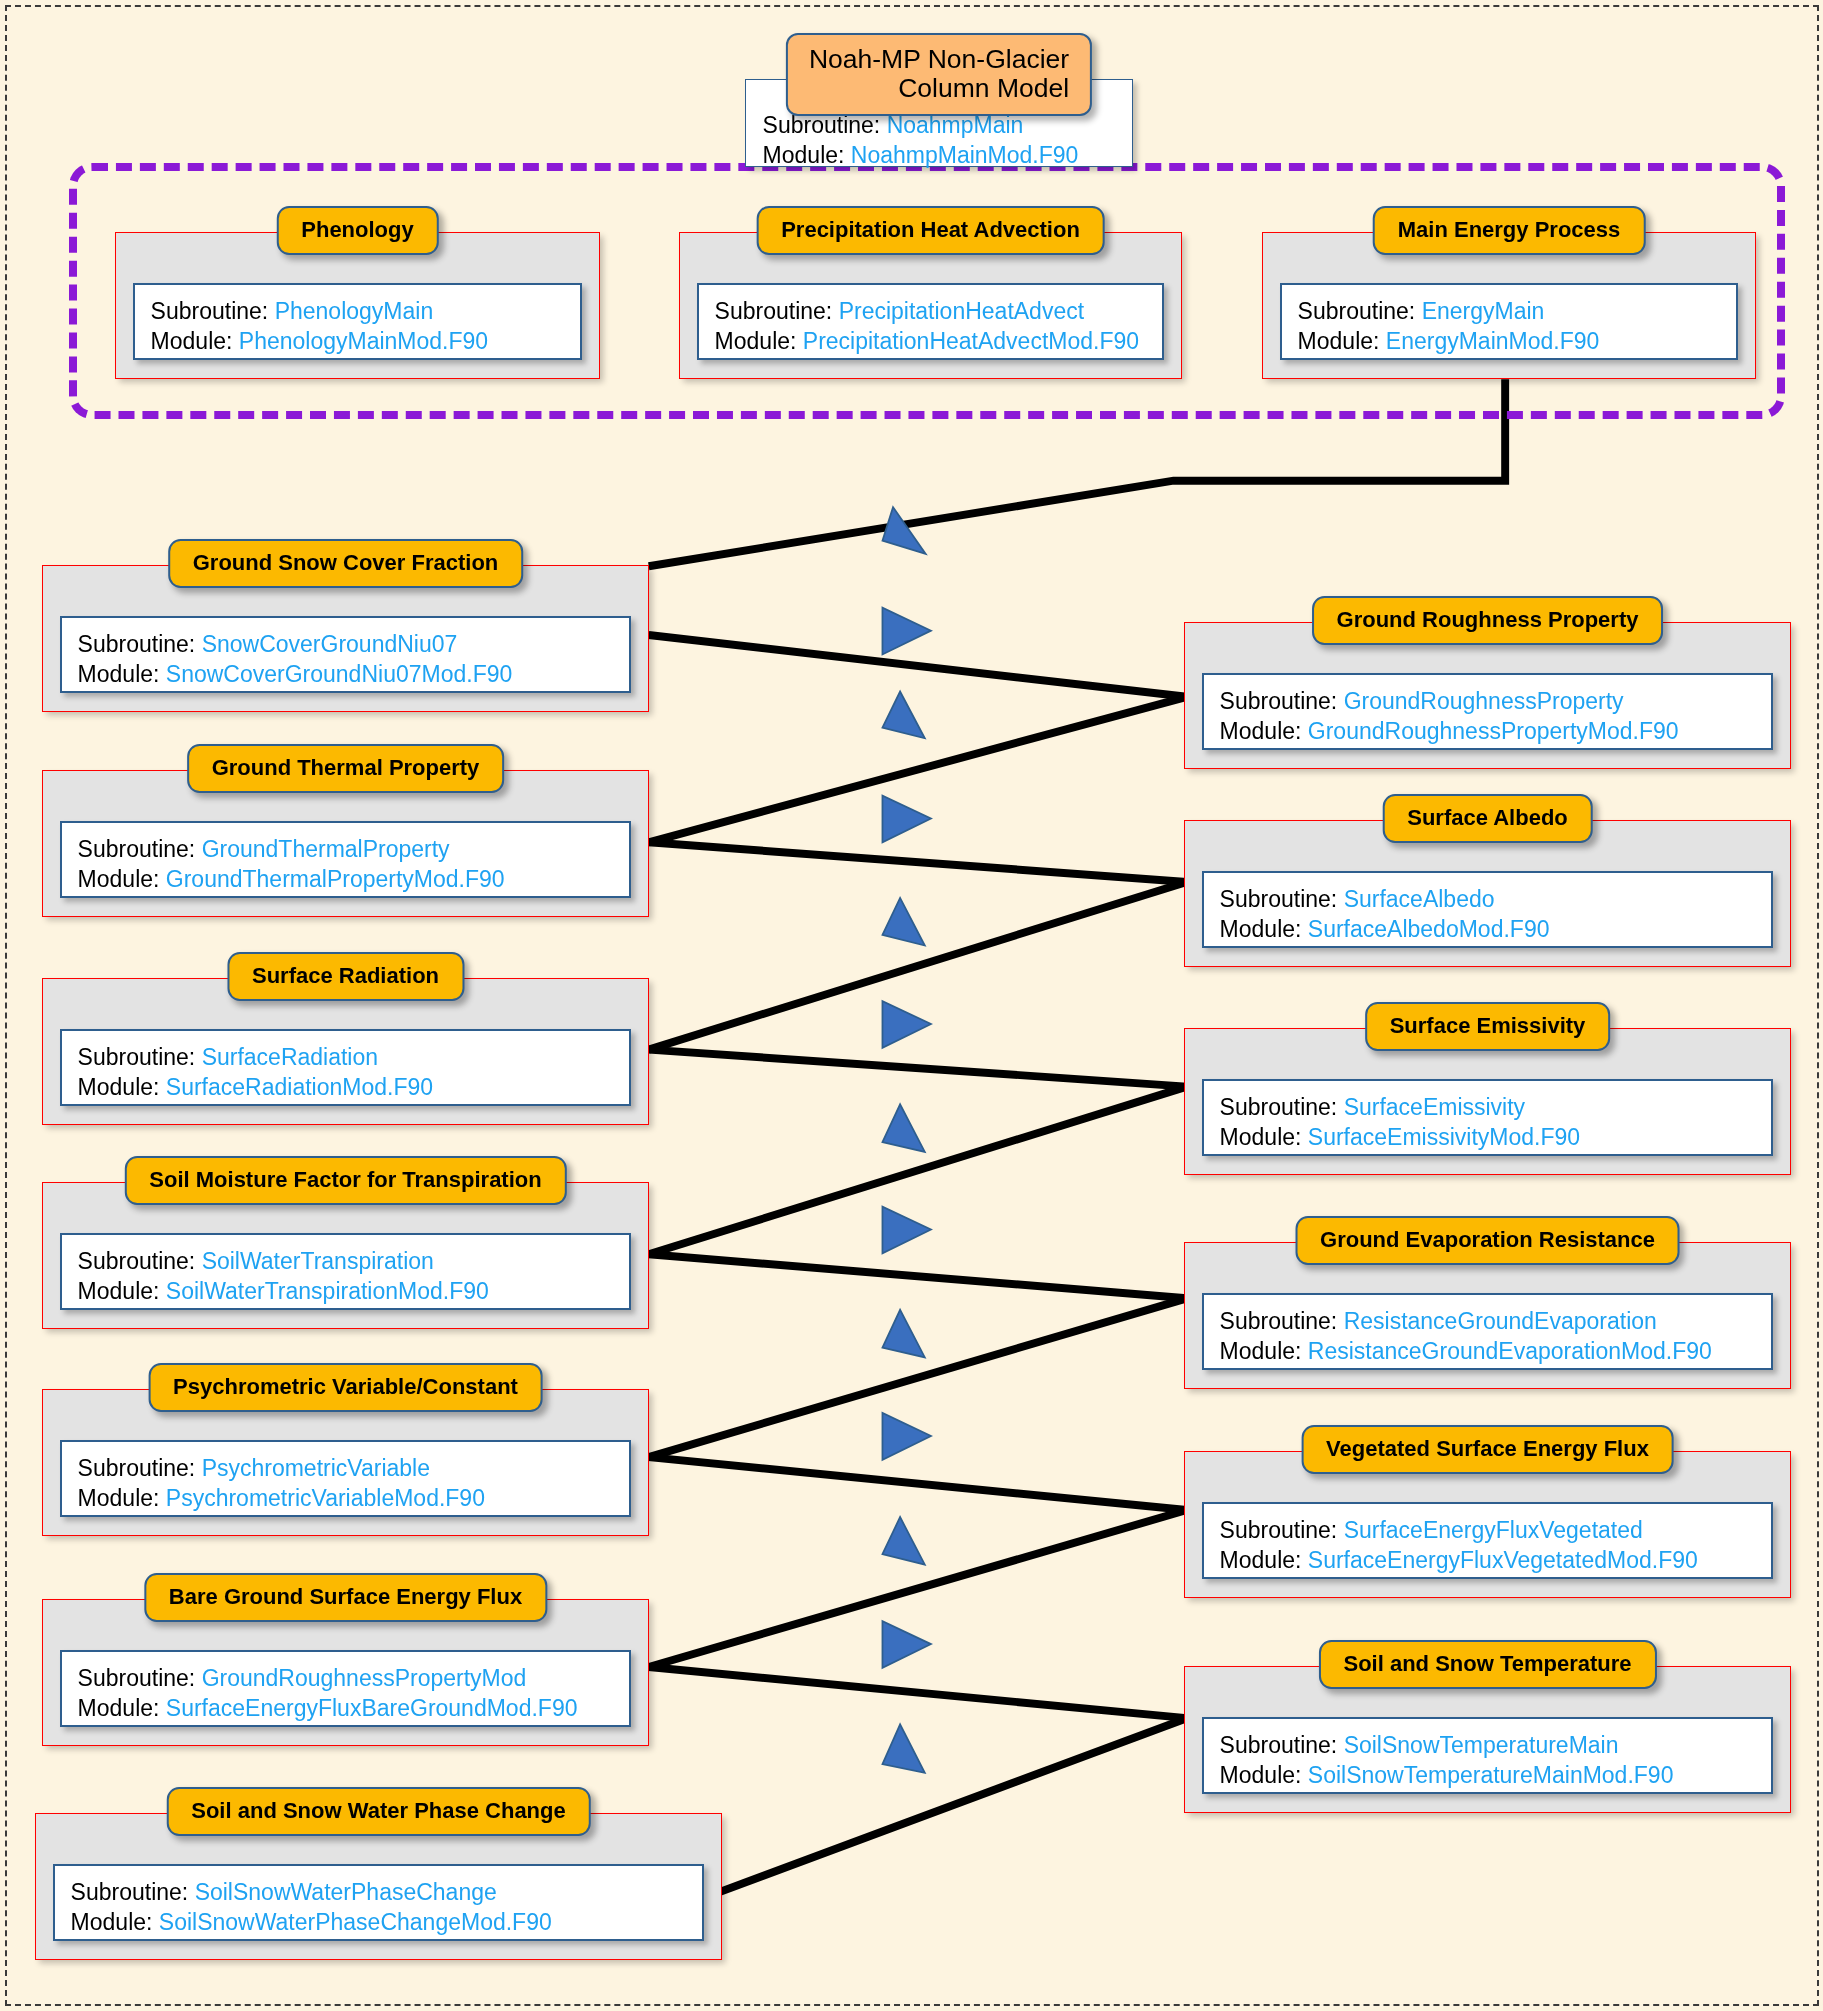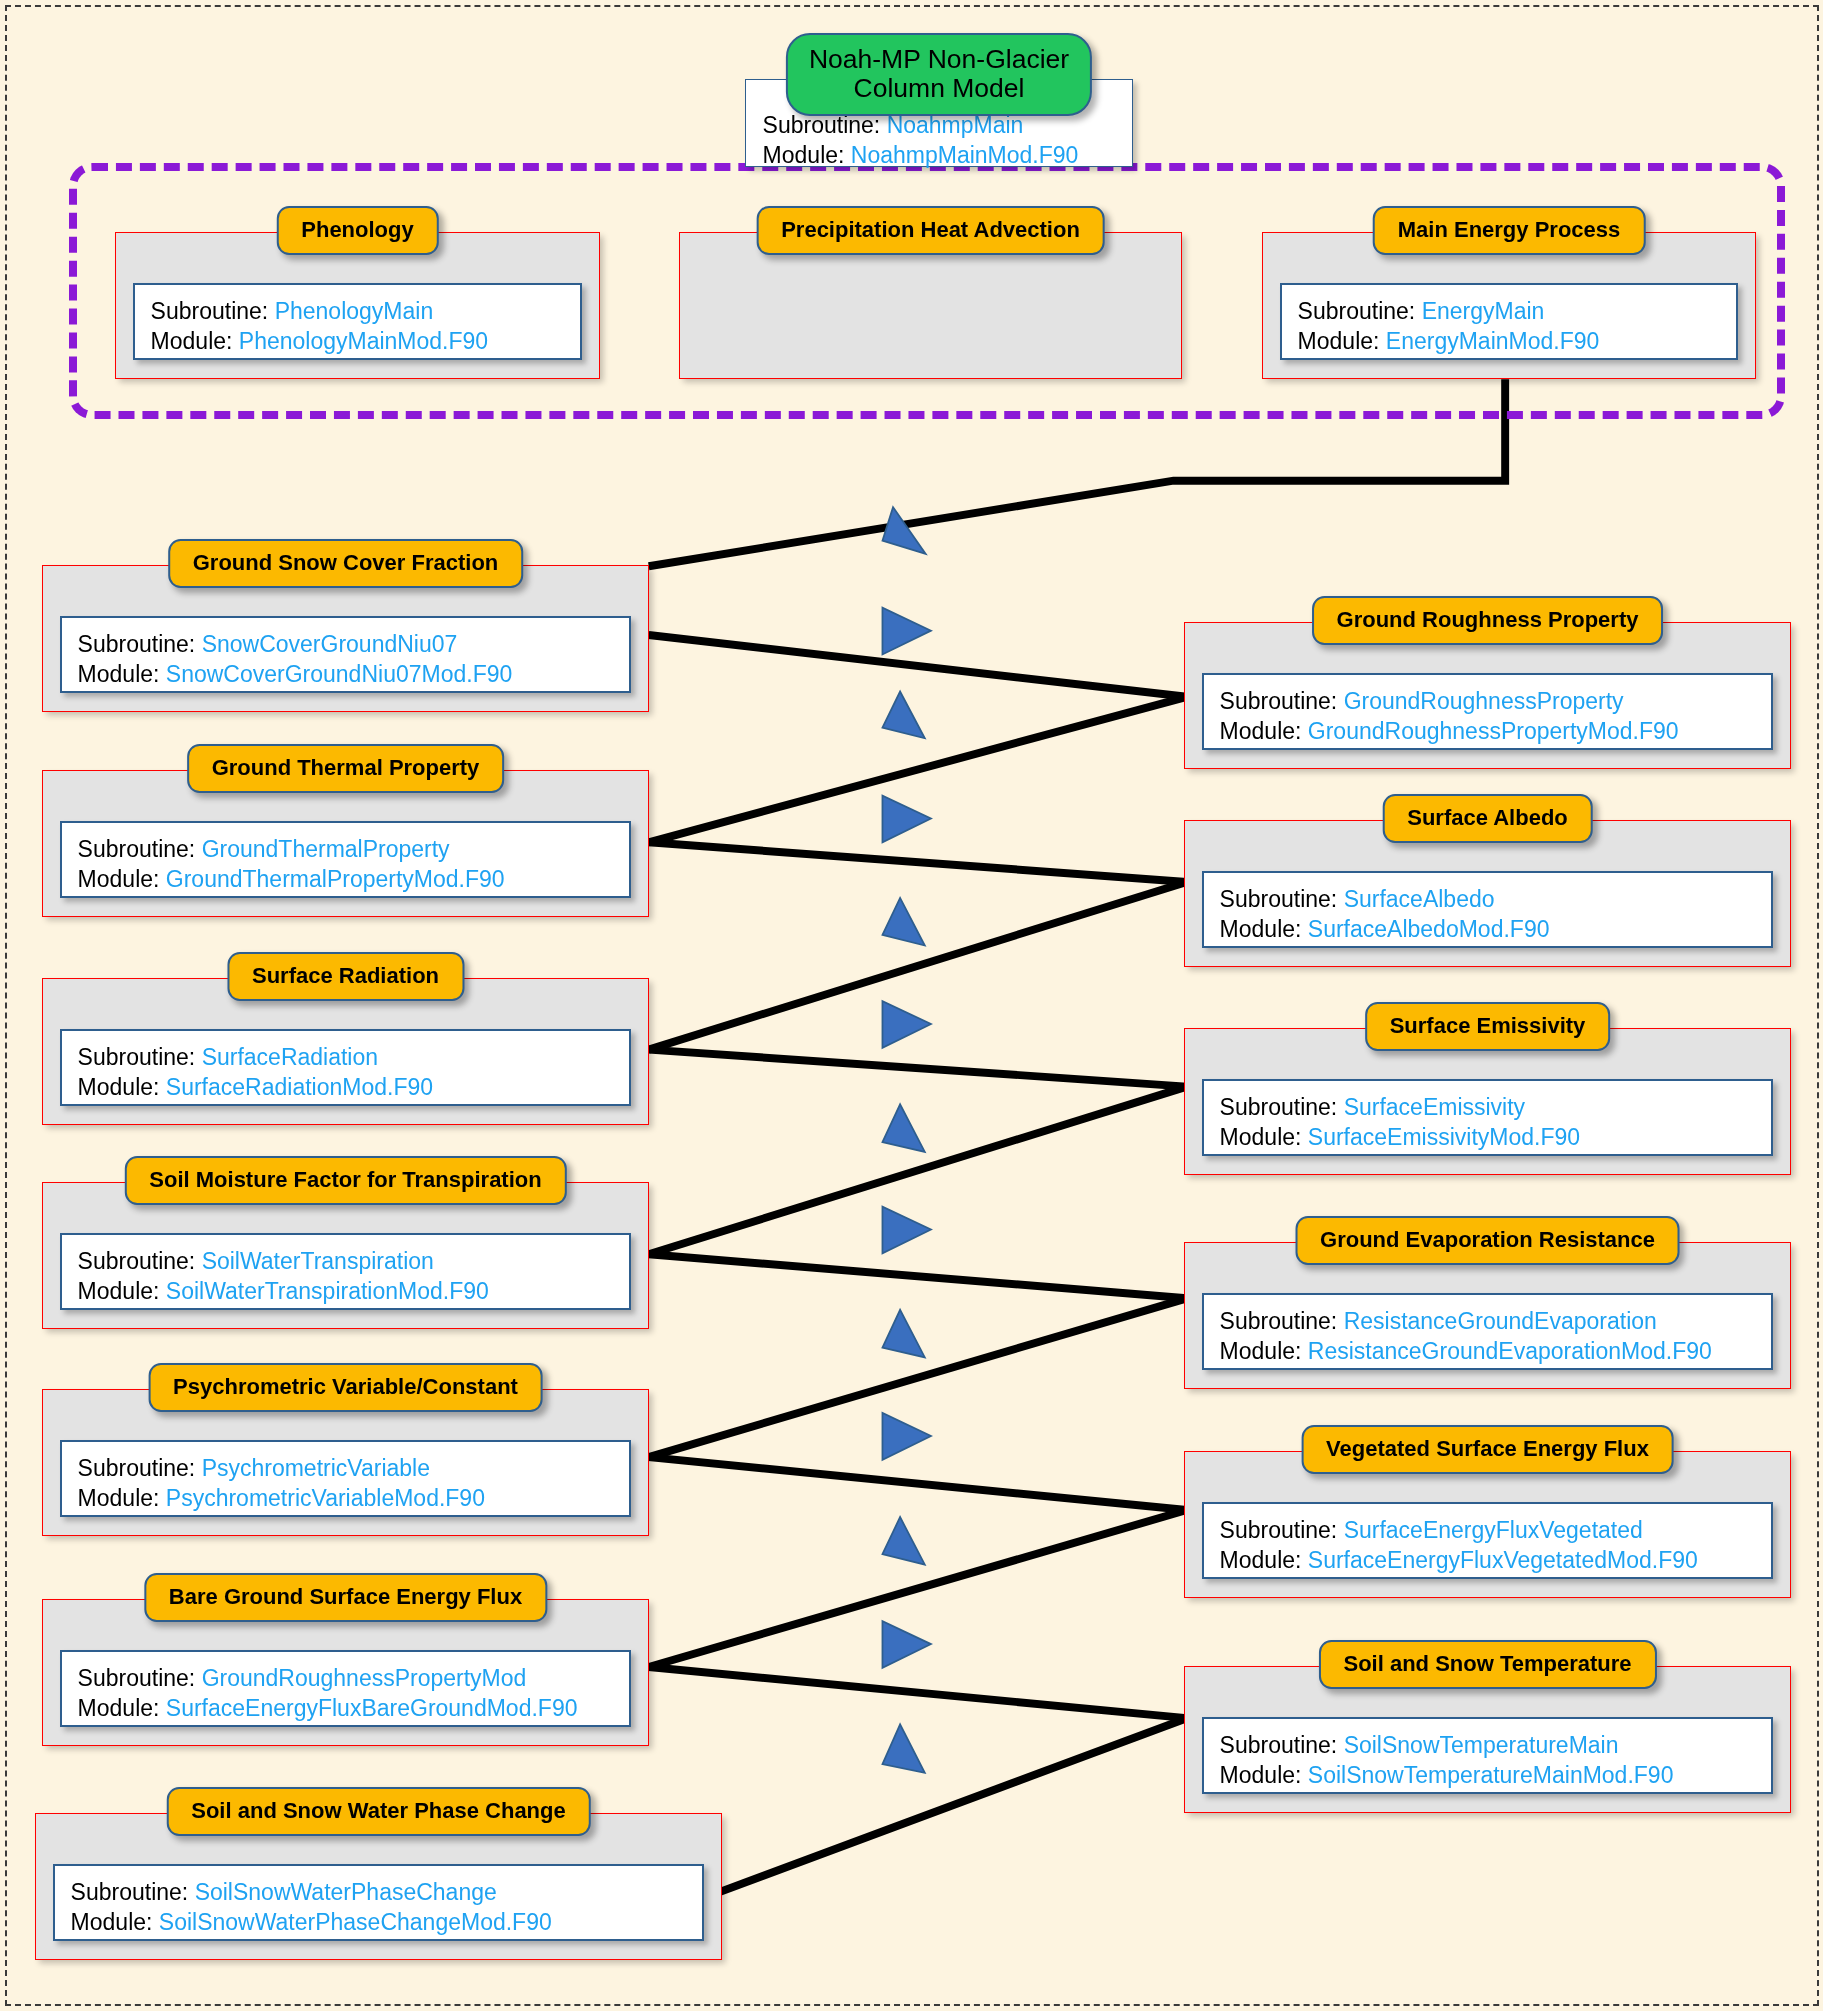--- a/index.html
+++ b/index.html
@@ -73,28 +73,29 @@
   }
   .node .line .v{color:#1EA2F2;}
 
   
   #root-node .outer{
     background:#FFFFFF;
     border:1.8px solid #2E5E8E;
     box-shadow:3.5px 3.5px 5.3px rgba(0,0,0,.22);
   }
   #root-node .badge{
-    background:#22c55e;
+    background:#fdba74;
     border:2.6px solid #2E5E8E;
-    border-radius:24px;
+    border-radius:12px;
     font-weight:normal;
     font-size:26.5px;
     line-height:1.12;
     padding:9.7px 21px;
     top:-46px;
+    text-align:right;
   }
   #root-node .inner{
     border:none;box-shadow:none;background:transparent;
     left:7px;right:7px;top:23px;bottom:7px;padding:8.8px 10.6px 0 10.6px;
   }
 </style>
 </head>
 <body>
 
 <div id="page-border"></div>
@@ -183,20 +184,30 @@
     <div class="line">
       <span>Module:</span>
       <span class="v">PhenologyMainMod.F90</span>
     </div>
   </div>
 </div>
 
 <div class="node" style="left:679px;top:232px;width:503px;height:147px;">
   <div class="outer"></div>
   <div class="badge">Precipitation Heat Advection</div>
+  <div class="inner">
+    <div class="line">
+      <span>Subroutine:</span>
+      <span class="v">PrecipitationHeatAdvect</span>
+    </div>
+    <div class="line">
+      <span>Module:</span>
+      <span class="v">PrecipitationHeatAdvectMod.F90</span>
+    </div>
+  </div>
 </div>
 
 <div class="node" style="left:1262px;top:232px;width:494px;height:147px;">
   <div class="outer"></div>
   <div class="badge">Main Energy Process</div>
   <div class="inner">
     <div class="line">
       <span>Subroutine:</span>
       <span class="v">EnergyMain</span>
     </div>

